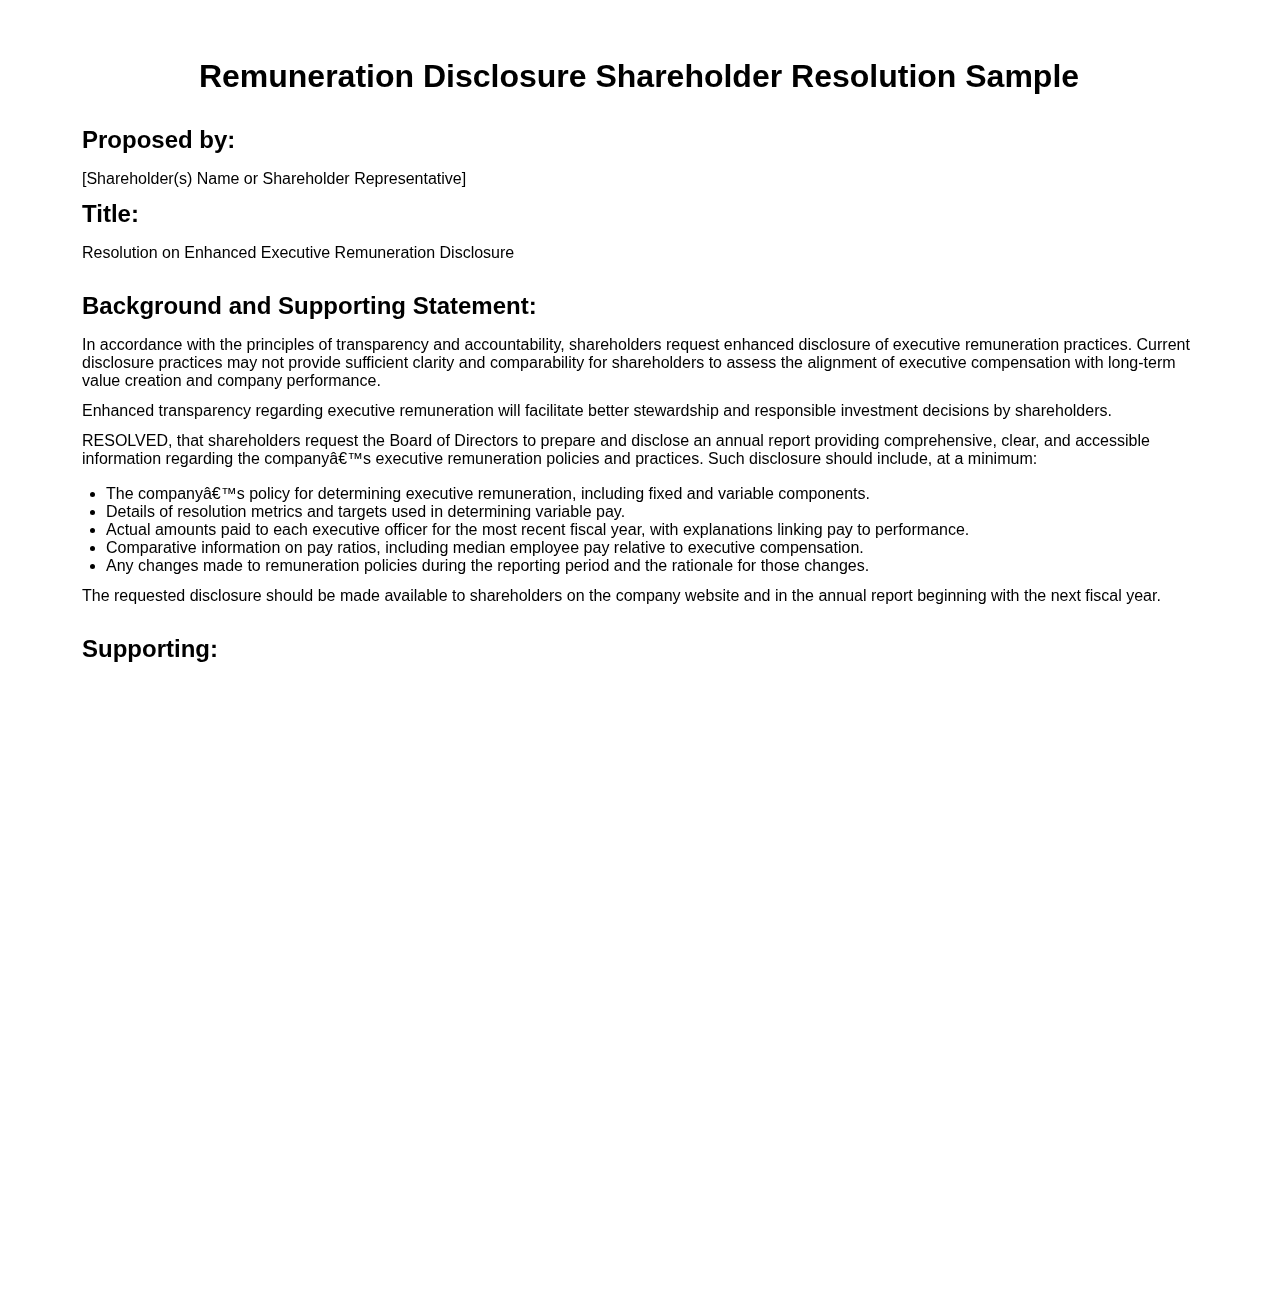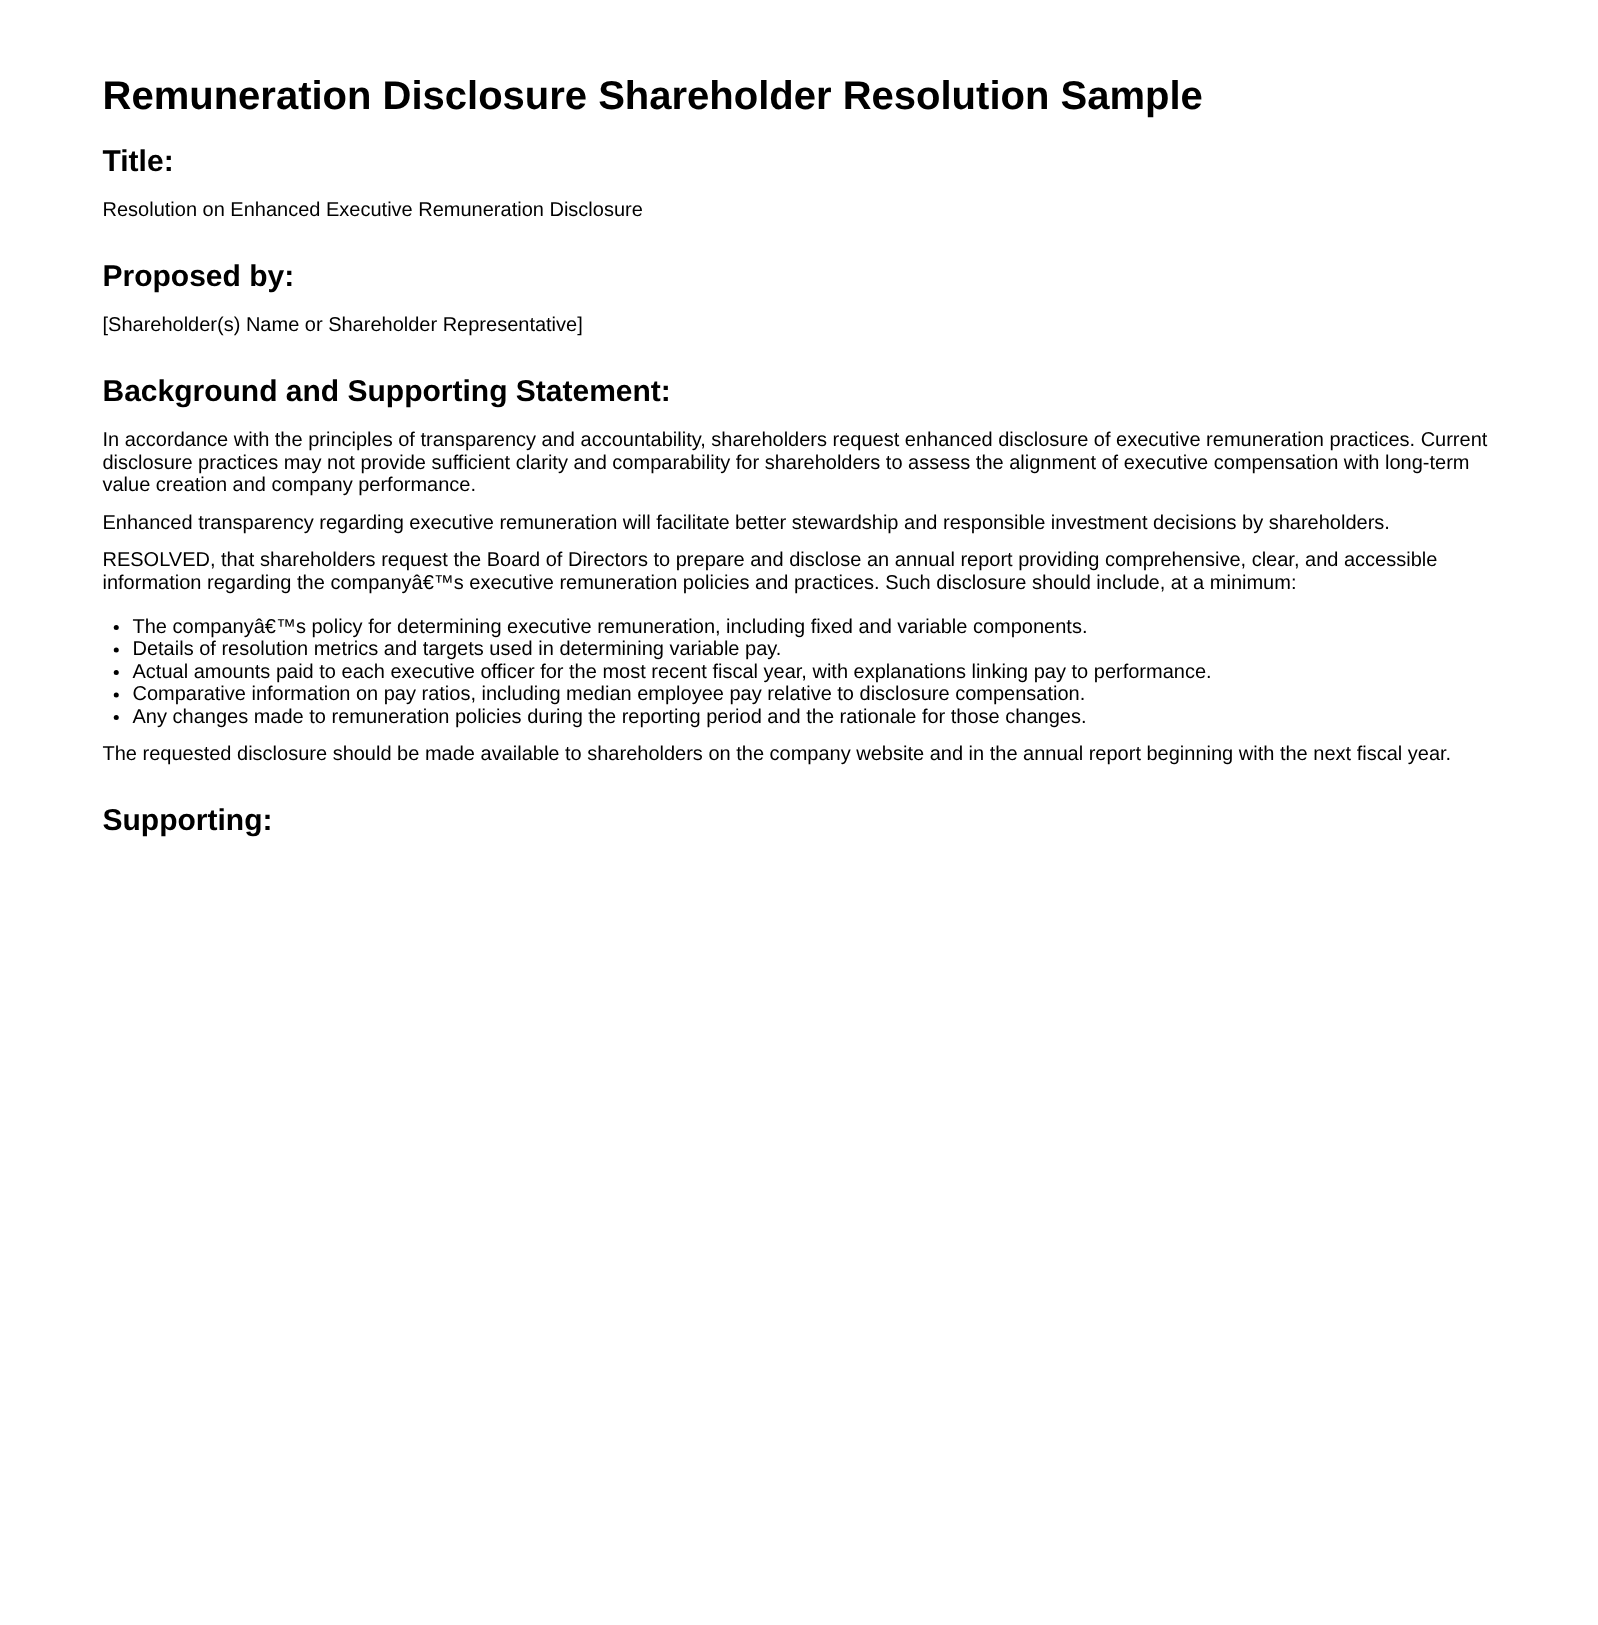--- a/index.html
+++ b/index.html
@@ -10,61 +10,62 @@
       color: #000000;
       font-size: 16px;
       line-height: 18px;
     }
     .page { padding: 56px 82px 0 82px; }
     h1 {
       font-size: 32px;
       line-height: 40px;
       font-weight: bold;
       margin: 0 0 20px 0;
+      text-align: center;
     }
     h2 {
       font-size: 24px;
       line-height: 28px;
       font-weight: bold;
       margin: 30px 0 16px 0;
     }
     h2.first { margin-top: 0; }
     p { margin: 0 0 12px 0; }
     ul { margin: 17px 0 12px 0; padding-left: 24px; }
     li { margin: 0; }
   </style>
 </head>
 <body>
 
 <div class="page">
   <h1>Remuneration Disclosure Shareholder Resolution Sample</h1>
 
   <section>
-    <h2 class="first">Title:</h2>
-    <p>Resolution on Enhanced Executive Remuneration Disclosure</p>
+    <h2>Proposed by:</h2>
+    <p>[Shareholder(s) Name or Shareholder Representative]</p>
   </section>
 
   <section>
-    <h2>Proposed by:</h2>
-    <p>[Shareholder(s) Name or Shareholder Representative]</p>
+    <h2 class="first">Title:</h2>
+    <p>Resolution on Enhanced Executive Remuneration Disclosure</p>
   </section>
 
   <section>
     <h2>Background and Supporting Statement:</h2>
     <p>In accordance with the principles of transparency and accountability, shareholders request enhanced disclosure of executive remuneration practices. Current disclosure practices may not provide sufficient clarity and comparability for shareholders to assess the alignment of executive compensation with long-term value creation and company performance.</p>
     <p>Enhanced transparency regarding executive remuneration will facilitate better stewardship and responsible investment decisions by shareholders.</p>
   </section>
 
   <section>
     <p>RESOLVED, that shareholders request the Board of Directors to prepare and disclose an annual report providing comprehensive, clear, and accessible information regarding the companyâ€™s executive remuneration policies and practices. Such disclosure should include, at a minimum:</p>
     <ul>
       <li>The companyâ€™s policy for determining executive remuneration, including fixed and variable components.</li>
       <li>Details of resolution metrics and targets used in determining variable pay.</li>
       <li>Actual amounts paid to each executive officer for the most recent fiscal year, with explanations linking pay to performance.</li>
-      <li>Comparative information on pay ratios, including median employee pay relative to disclosure compensation.</li>
+      <li>Comparative information on pay ratios, including median employee pay relative to executive compensation.</li>
       <li>Any changes made to remuneration policies during the reporting period and the rationale for those changes.</li>
     </ul>
     <p>The requested disclosure should be made available to shareholders on the company website and in the annual report beginning with the next fiscal year.</p>
   </section>
 
   <section>
     <h2>Supporting:</h2>
   </section>
 </div>
 

